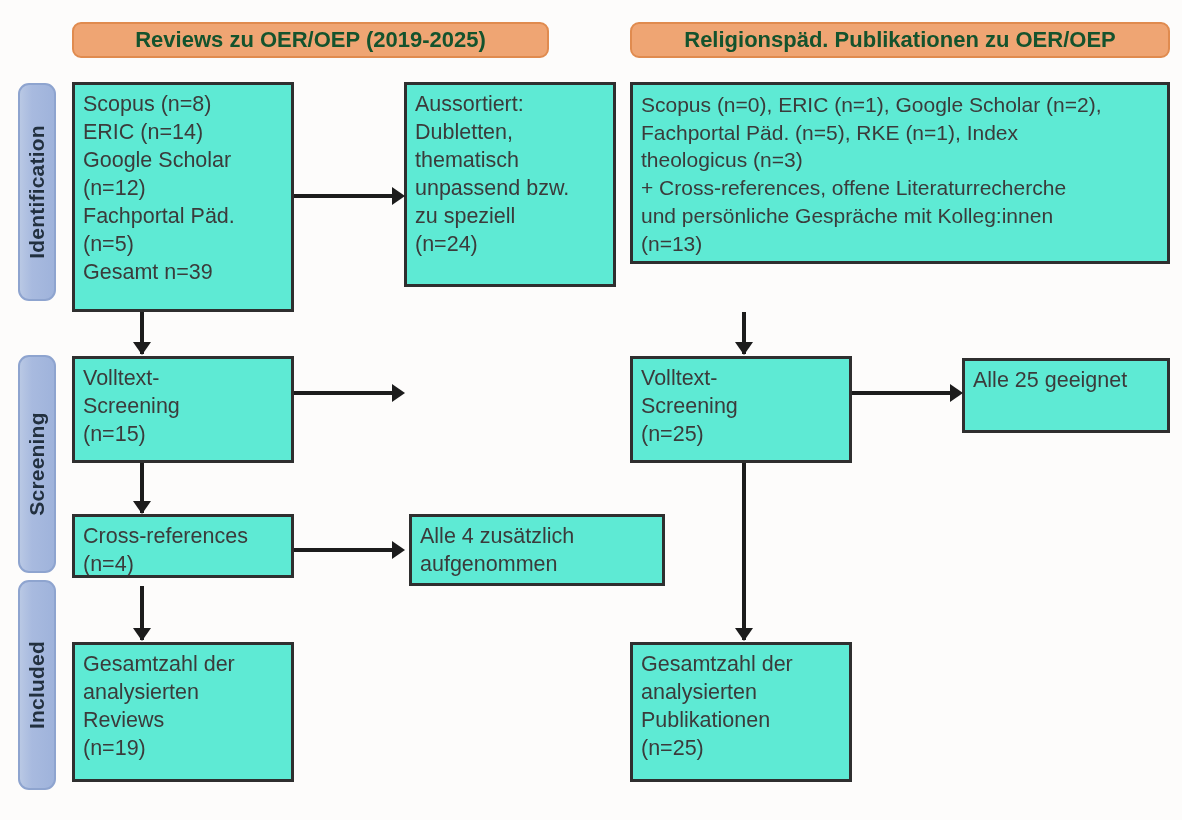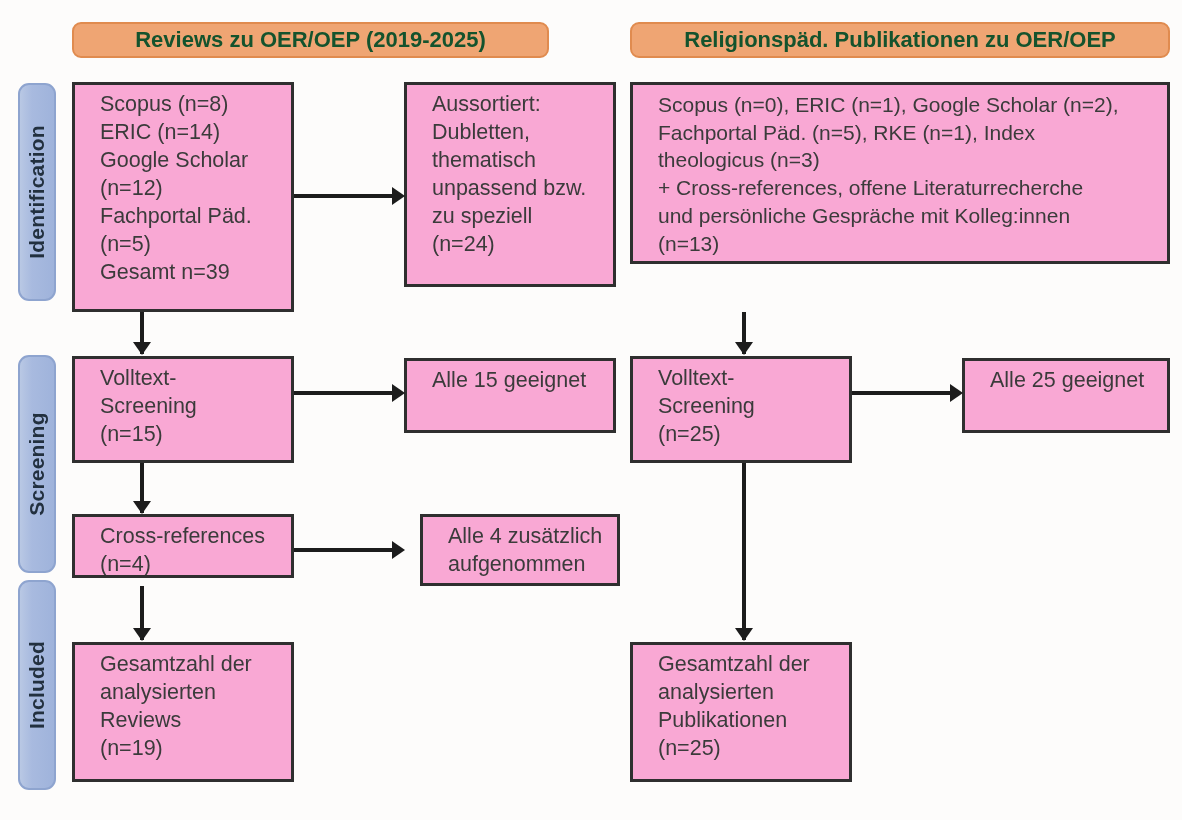--- a/index.html
+++ b/index.html
@@ -53,23 +53,23 @@
     color: #14532d;
     font-size: 22px;
     font-weight: 700;
     white-space: nowrap;
   }
 
   
   .box {
     position: absolute;
     box-sizing: border-box;
-    background: #f9a8d4;
+    background: #5eead4;
     border: 3px solid #2f2f2f;
-    padding: 6px 10px 6px 25px;
+    padding: 6px 10px 6px 8px;
     color: #3b3b3b;
     font-size: 21.5px;
     line-height: 1.30;
     white-space: pre-line;
     overflow: hidden;
   }
   .box.small-text {
     font-size: 21px;
     line-height: 1.32;
   }
@@ -142,32 +142,31 @@
   <div class="line-h" style="left:294px; top:194px; width:98px;"></div>
   <div class="arrow-right" style="left:392px; top:187px;"></div>
 
   <div class="line-v" style="left:140px; top:312px; width:4px; height:42px;"></div>
   <div class="arrow-down" style="left:133px; top:342px;"></div>
 
   <div class="box" style="left:72px; top:356px; width:222px; height:107px;">Volltext-
 Screening
 (n=15)</div>
 
-  <div class="box" style="left:404px; top:358px; width:212px; height:75px;">Alle 15 geeignet</div>
 
   <div class="line-h" style="left:294px; top:391px; width:98px;"></div>
   <div class="arrow-right" style="left:392px; top:384px;"></div>
 
   <div class="line-v" style="left:140px; top:463px; width:4px; height:50px;"></div>
   <div class="arrow-down" style="left:133px; top:501px;"></div>
 
   <div class="box" style="left:72px; top:514px; width:222px; height:64px;">Cross-references
 (n=4)</div>
 
-  <div class="box" style="left:420px; top:514px; width:200px; height:72px;">Alle 4 zusätzlich
+  <div class="box" style="left:409px; top:514px; width:256px; height:72px;">Alle 4 zusätzlich
 aufgenommen</div>
 
   <div class="line-h" style="left:294px; top:548px; width:98px;"></div>
   <div class="arrow-right" style="left:392px; top:541px;"></div>
 
   <div class="line-v" style="left:140px; top:586px; width:4px; height:54px;"></div>
   <div class="arrow-down" style="left:133px; top:628px;"></div>
 
   <div class="box" style="left:72px; top:642px; width:222px; height:140px;">Gesamtzahl der
 analysierten

